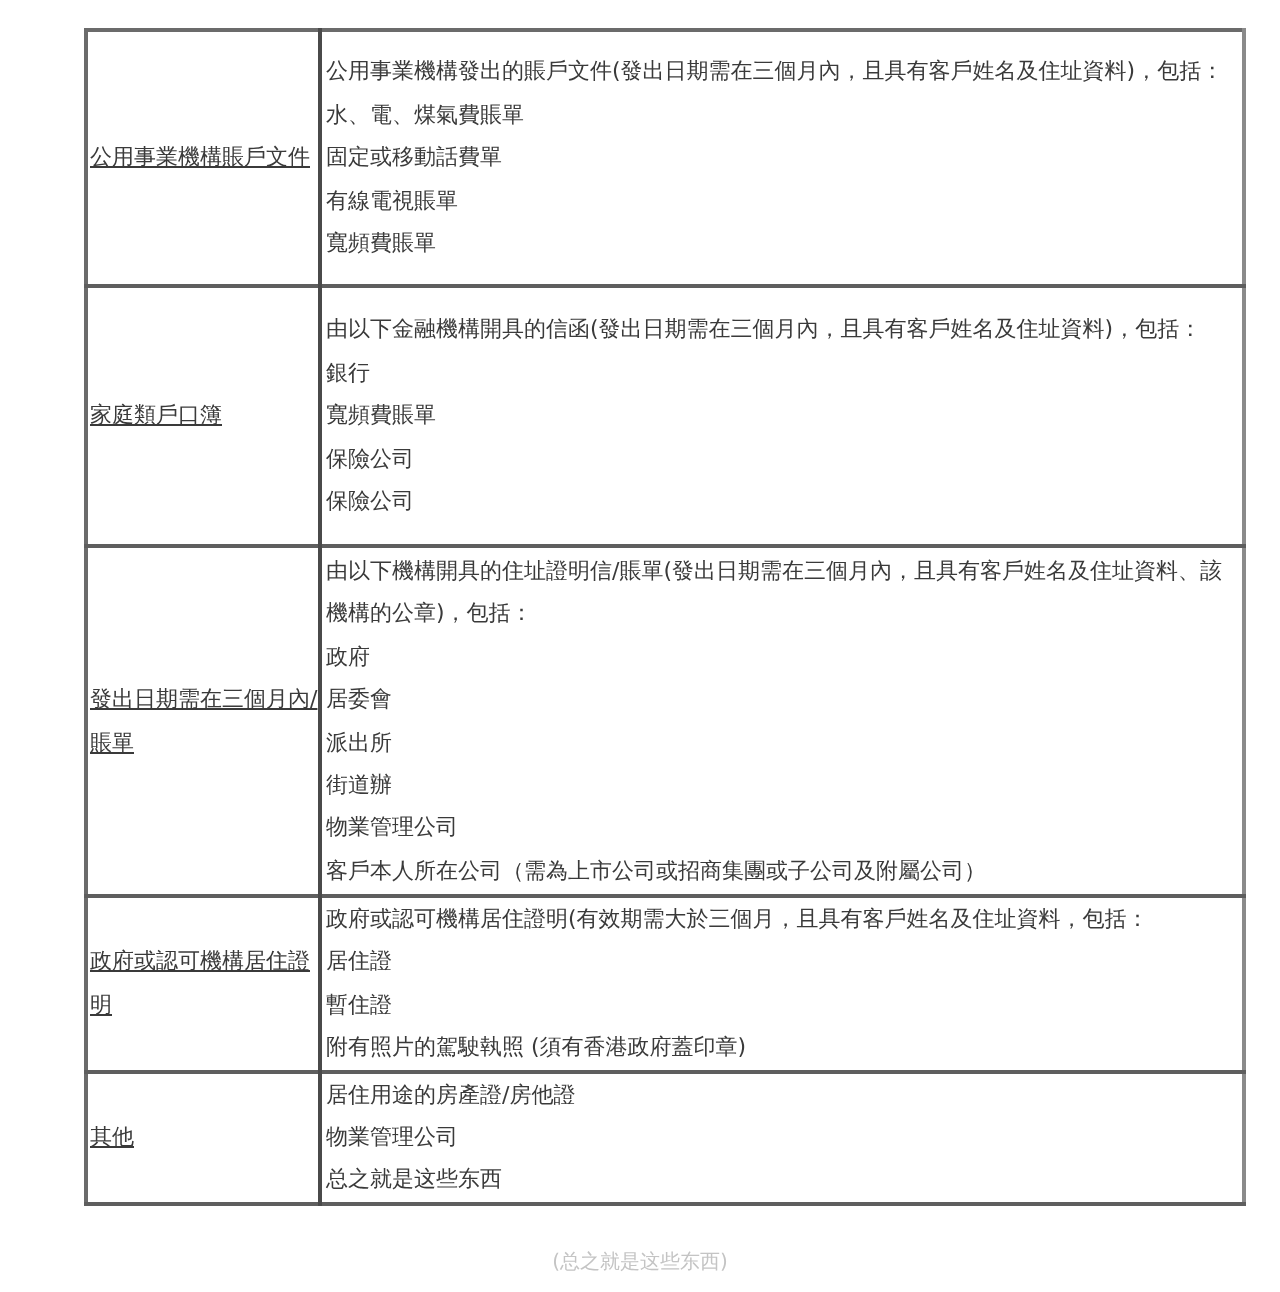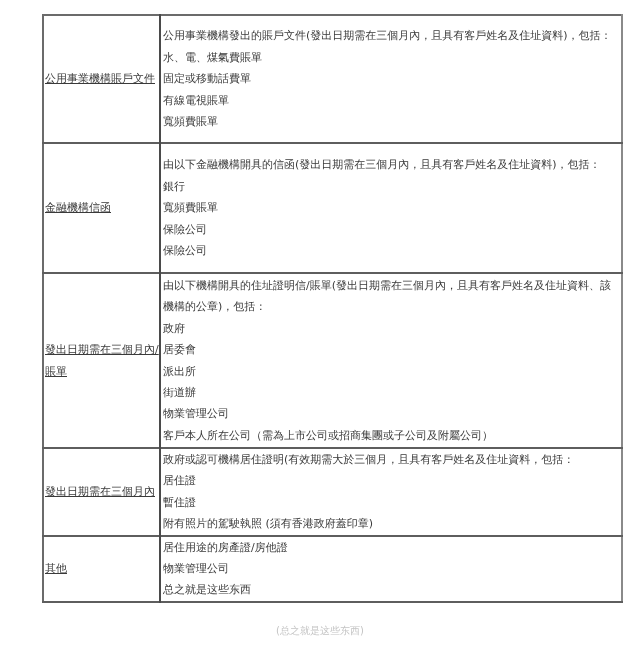--- a/index.html
+++ b/index.html
@@ -68,21 +68,21 @@
       <td class="cat">公用事業機構賬戶文件</td>
       <td class="detail">
         <span class="line">公用事業機構發出的賬戶文件(發出日期需在三個月內，且具有客戶姓名及住址資料)，包括：</span>
         <span class="line">水、電、煤氣費賬單</span>
         <span class="line">固定或移動話費單</span>
         <span class="line">有線電視賬單</span>
         <span class="line">寬頻費賬單</span>
       </td>
     </tr>
     <tr style="height:130px;">
-      <td class="cat">金融機構信函</td>
+      <td class="cat">家庭類戶口簿</td>
       <td class="detail">
         <span class="line">由以下金融機構開具的信函(發出日期需在三個月內，且具有客戶姓名及住址資料)，包括：</span>
         <span class="line">銀行</span>
         <span class="line">寬頻費賬單</span>
         <span class="line">保險公司</span>
         <span class="line">保險公司</span>
       </td>
     </tr>
     <tr style="height:175px;">
       <td class="cat">發出日期需在三個月內/賬單</td>
@@ -90,21 +90,21 @@
         <span class="line">由以下機構開具的住址證明信/賬單(發出日期需在三個月內，且具有客戶姓名及住址資料、該機構的公章)，包括：</span>
         <span class="line">政府</span>
         <span class="line">居委會</span>
         <span class="line">派出所</span>
         <span class="line">街道辦</span>
         <span class="line">物業管理公司</span>
         <span class="line">客戶本人所在公司（需為上市公司或招商集團或子公司及附屬公司）</span>
       </td>
     </tr>
     <tr style="height:87px;">
-      <td class="cat">發出日期需在三個月內</td>
+      <td class="cat">政府或認可機構居住證明</td>
       <td class="detail">
         <span class="line">政府或認可機構居住證明(有效期需大於三個月，且具有客戶姓名及住址資料，包括：</span>
         <span class="line">居住證</span>
         <span class="line">暫住證</span>
         <span class="line">附有照片的駕駛執照 (須有香港政府蓋印章)</span>
       </td>
     </tr>
     <tr style="height:66px;">
       <td class="cat">其他</td>
       <td class="detail">

